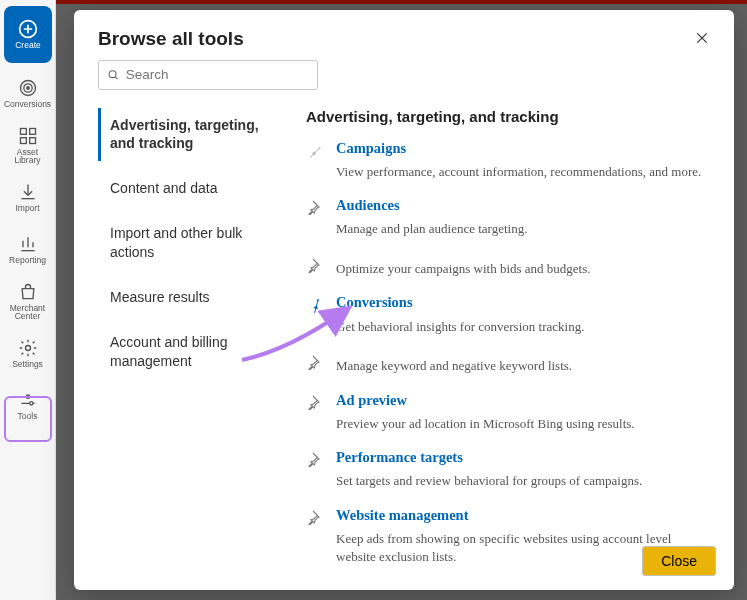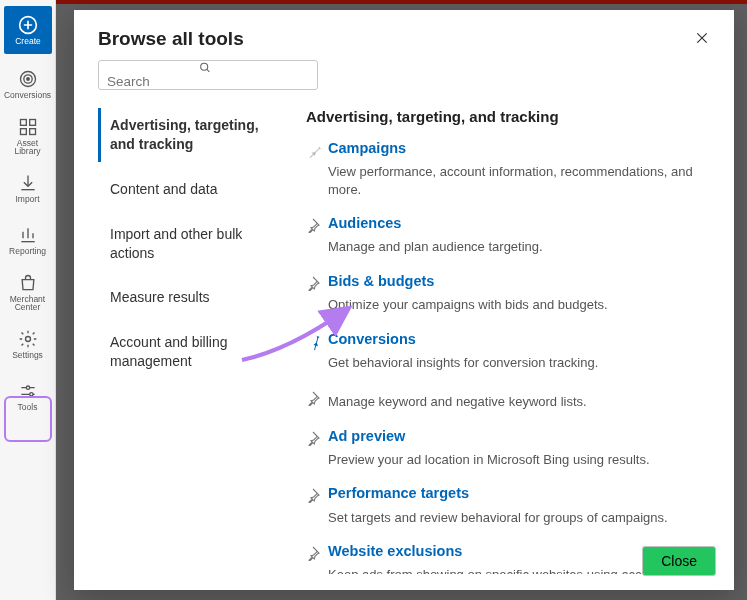--- a/index.html
+++ b/index.html
@@ -10,56 +10,56 @@
     position: absolute; left: 0; top: 0; width: 56px; height: 600px;
     background: #f6f6f6; border-right: 1px solid #e0e0e0;
     padding-top: 4px;
   }
   .rail-item {
     width: 100%; height: 52px;
     display: flex; flex-direction: column; align-items: center; justify-content: center;
     gap: 2px; cursor: pointer; color: #555;
   }
   .rail-item.create {
-    background: #0067b8; color: #fff; margin: 2px 4px 4px; width: 48px; height: 48px;
-    border-radius: 2px;
+    background: #0067b8; color: #fff; margin: 2px 4px 4px; width: 48px; height: 57px;
+    border-radius: 8px;
   }
   .rail-item .ri-label { font-size: 8.5px; line-height: 1; color: inherit; text-align:center; }
   .rail-item svg { width: 20px; height: 20px; }
   .rail-tools-highlight {
     position: absolute; left: 4px; top: 396px; width: 48px; height: 46px;
     border: 2px solid #b57cf0; border-radius: 6px; pointer-events: none;
   }
 
   
   .backdrop {
     position: absolute; left: 56px; top: 0; right: 0; bottom: 0;
     background: rgba(0,0,0,0.30);
   }
   .topbar-red {
     position: absolute; left:0; top:0; width:747px; height:4px; background:#c21807;
   }
   .modal {
     position: absolute; left: 74px; top: 10px; width: 660px; height: 580px;
-    background: #fff; border-radius: 0;
+    background: #fff; border-radius: 6px;
     box-shadow: 0 8px 30px rgba(0,0,0,0.25);
     padding: 18px 24px 16px;
     display: flex; flex-direction: column;
   }
   .modal-title {
     font-size: 19px; font-weight: 600; color: #222;
   }
   .close-x {
     position: absolute; right: 20px; top: 16px; width: 24px; height: 24px;
     display:flex; align-items:center; justify-content:center; cursor:pointer; color:#333;
   }
   .search-wrap {
     margin-top: 10px; width: 220px; height: 30px;
     border: 1px solid #c8c8c8; border-radius: 3px;
-    display: flex; align-items: center; padding: 0 8px; flex-direction: column;
+    display: flex; align-items: center; padding: 0 8px;
   }
   .search-wrap svg { width:14px; height:14px; color:#666; margin-right:6px; }
   .search-wrap input {
     border: none; outline: none; font-size: 13.5px; width: 100%; color:#333; background:transparent;
   }
 
   
   .body {
     margin-top: 18px; flex: 1 1 auto; display: flex; overflow: hidden;
   }
@@ -75,22 +75,23 @@
     font-weight: 600; border-left: 3px solid #0067b8; padding-left: 9px;
   }
 
   .panel {
     flex: 1 1 auto; padding-left: 20px; overflow-y: auto;
   }
   .panel-heading {
     font-size: 15px; font-weight: 600; color: #222; margin-bottom: 14px;
   }
   .tool-row {
-    display: flex; align-items: flex-start; gap: 4px;
+    display: flex; align-items: flex-start; gap: 12px;
     margin-bottom: 16px;
+    font-family: Liberation Serif, serif;
   }
   .tool-pin {
     width: 18px; height: 18px; flex: none; margin-top: 2px;
     display:flex; align-items:center; justify-content:center;
     cursor: pointer; color:#777;
   }
   .tool-pin.pinned { color:#0067b8; transform: rotate(-30deg); }
   .tool-link {
     font-size: 14.5px; font-weight: 600; color: #0067b8; cursor: pointer; line-height:1.25;
   }
@@ -99,21 +100,21 @@
   }
 
   
   .annot-arrow {
     position: absolute; left: 160px; top: 290px; width: 140px; height: 70px;
     pointer-events: none;
   }
 
   .close-btn {
     position:absolute; right:18px; bottom:14px;
-    border:1px solid #c0c0c0; background:#22c55e; border-radius:3px;
+    border:1px solid #c0c0c0; background:#eab308; border-radius:3px;
     font-size:14px; padding:6px 18px; cursor:pointer;
   }
   
   .panel::-webkit-scrollbar { width:6px; }
   .panel::-webkit-scrollbar-thumb { background:#ccc; border-radius:3px; }
 </style>
 </head>
 <body>
 
 <div class="topbar-red"></div>
@@ -252,21 +253,20 @@
         </div>
       </div>
 
       <div class="tool-row">
         <span class="tool-pin">
           <svg viewBox="0 0 24 24" width="16" height="16" fill="none" stroke="currentColor" stroke-width="1.6">
               <path d="M9 3l9 9-2 1-4 4-1 4-2-2-5 5-1-1 5-5-2-2 4-1 4-4 1-2-6-6z"></path>
             </svg>
         </span>
         <div>
-          <div class="tool-link">Bids &amp; budgets</div>
           <div class="tool-desc">Optimize your campaigns with bids and budgets.</div>
         </div>
       </div>
 
       <div class="tool-row">
         <span class="tool-pin pinned">
           <svg viewBox="0 0 24 24" width="16" height="16" fill="currentColor">
               <path d="M14 3l7 7-3 1-5 5-1 5-2-2-5 5-1-1 5-5-2-2 5-1 5-5 1-3-4-4z"></path>
             </svg>
         </span>
@@ -311,21 +311,21 @@
         </div>
       </div>
 
       <div class="tool-row">
         <span class="tool-pin">
           <svg viewBox="0 0 24 24" width="16" height="16" fill="none" stroke="currentColor" stroke-width="1.6">
               <path d="M9 3l9 9-2 1-4 4-1 4-2-2-5 5-1-1 5-5-2-2 4-1 4-4 1-2-6-6z"></path>
             </svg>
         </span>
         <div>
-          <div class="tool-link">Website exclusions</div>
+          <div class="tool-link">Website management</div>
           <div class="tool-desc">Keep ads from showing on specific websites using account level website exclusion lists.</div>
         </div>
       </div>
 
     </div>
   </div>
 
   <button class="close-btn">Close</button>
 
   <svg class="annot-arrow" viewBox="0 0 140 70">

